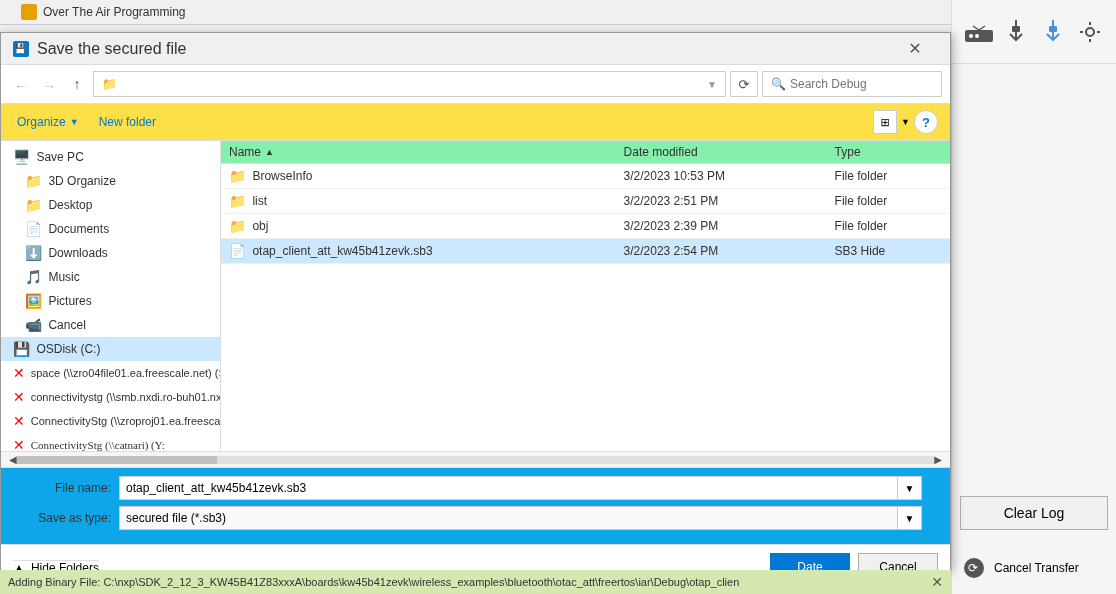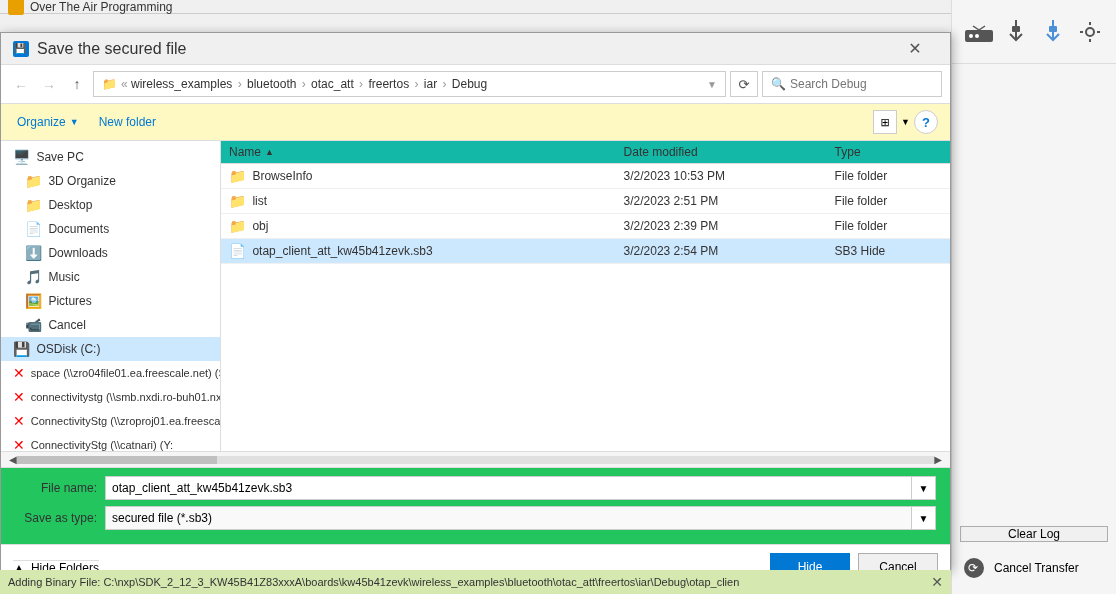--- a/index.html
+++ b/index.html
@@ -2,32 +2,32 @@
 <html><head>
   <meta charset="utf-8">
   <style>
     * { box-sizing: border-box; margin: 0; padding: 0; }
     body { font-family: 'Segoe UI', Arial, sans-serif; font-size: 12px; background: #f0f0f0; overflow: hidden; width: 1116px; height: 594px; position: relative; }
 
     
     .app-window { width: 1116px; height: 594px; background: #f0f0f0; position: relative; }
 
     
-    .title-bar { background: #f0f0f0; height: 14px; display: flex; align-items: center; padding: 0 8px; border-bottom: 1px solid #ccc; position: relative; }
+    .title-bar { background: #f0f0f0; height: 25px; display: flex; align-items: center; padding: 0 21px; border-bottom: 1px solid #ccc; position: relative; }
     .title-bar-icon { width: 16px; height: 16px; margin-right: 6px; background: #e8a000; border-radius: 2px; }
     .title-bar-text { font-size: 12px; color: #333; flex: 1; }
     .title-bar-controls { display: flex; gap: 2px; }
     .title-btn { width: 46px; height: 32px; border: none; background: transparent; cursor: pointer; font-size: 14px; color: #555; display: flex; align-items: center; justify-content: center; }
 
     
     .right-panel { position: absolute; right: 0; top: 0; bottom: 0; width: 165px; background: #f5f5f5; border-left: 1px solid #ddd; display: flex; flex-direction: column; }
     .right-panel-icons { display: flex; justify-content: space-around; padding: 8px; border-bottom: 1px solid #ddd; height: 64px; align-items: center; }
     .panel-icon { width: 40px; height: 40px; display: flex; align-items: center; justify-content: center; color: #555; font-size: 20px; cursor: pointer; }
     .right-panel-content { flex: 1; display: flex; flex-direction: column; justify-content: flex-end; padding: 8px; }
-    .clear-log-btn { background: #f0f0f0; border: 1px solid #adadad; padding: 0 12px; cursor: pointer; font-size: 12px; margin-bottom: 8px; text-align: center; }
+    .clear-log-btn { background: #f0f0f0; border: 1px solid #adadad; padding: 8px 12px; cursor: pointer; font-size: 14px; margin-bottom: 20px; text-align: center; }
     .cancel-transfer-row { display: flex; align-items: center; gap: 6px; cursor: pointer; font-size: 12px; padding: 4px 0; }
     .cancel-icon { width: 28px; height: 28px; display: flex; align-items: center; justify-content: center; }
 
     
     .save-dialog { background: white; width: 951px; position: absolute; top: 0; left: 0; border: 1px solid #999; box-shadow: 2px 2px 10px rgba(0,0,0,0.3); }
     .dialog-title-bar { background: #f0f0f0; height: 32px; display: flex; align-items: center; padding: 0 12px; border-bottom: 1px solid #ddd; }
     .dialog-title-icon { width: 16px; height: 16px; background: #0078d4; border-radius: 2px; margin-right: 8px; display: flex; align-items: center; justify-content: center; color: white; font-size: 10px; }
     .dialog-title-text { flex: 1; font-size: 16px; color: #333; }
     .dialog-close { width: 46px; height: 32px; border: none; background: transparent; cursor: pointer; font-size: 16px; color: #555; }
 
@@ -35,49 +35,49 @@
     .nav-bar { display: flex; align-items: center; padding: 6px 8px; gap: 4px; border-bottom: 1px solid #ddd; background: white; }
     .nav-btn { width: 24px; height: 24px; border: none; background: transparent; cursor: pointer; color: #555; font-size: 14px; display: flex; align-items: center; justify-content: center; border-radius: 3px; }
     .nav-btn.disabled { color: #bbb; cursor: default; }
     .breadcrumb-bar { flex: 1; height: 26px; border: 1px solid #ccc; display: flex; align-items: center; padding: 0 8px; font-size: 12px; color: #333; background: white; cursor: pointer; }
     .breadcrumb-chevron { color: #999; margin: 0 2px; }
     .refresh-btn { width: 28px; height: 26px; border: 1px solid #ccc; background: white; cursor: pointer; display: flex; align-items: center; justify-content: center; color: #555; }
     .search-bar { width: 180px; height: 26px; border: 1px solid #ccc; display: flex; align-items: center; padding: 0 8px; background: white; color: #999; font-size: 12px; }
     .search-bar input { border: none; outline: none; width: 100%; font-size: 12px; color: #333; background: transparent; }
 
     
-    .toolbar { display: flex; align-items: center; padding: 6px 12px; gap: 12px; border-bottom: 1px solid #ddd; background: #fef9c3; }
+    .toolbar { display: flex; align-items: center; padding: 6px 12px; gap: 12px; border-bottom: 1px solid #ddd; background: #fde047; }
     .toolbar-btn { border: none; background: transparent; cursor: pointer; font-size: 12px; color: #0078d4; display: flex; align-items: center; gap: 4px; padding: 2px 4px; }
     .view-controls { margin-left: auto; display: flex; gap: 4px; align-items: center; }
     .view-btn { width: 24px; height: 24px; border: 1px solid #ccc; background: white; cursor: pointer; display: flex; align-items: center; justify-content: center; font-size: 11px; }
     .help-btn { width: 24px; height: 24px; border: 1px solid #ccc; background: white; cursor: pointer; display: flex; align-items: center; justify-content: center; color: #0078d4; font-weight: bold; border-radius: 50%; font-size: 13px; }
 
     
     .file-area { display: flex; height: 310px; }
     .sidebar { width: 220px; border-right: 1px solid #ddd; background: white; overflow-y: auto; padding: 4px 0; }
     .sidebar-item { display: flex; align-items: center; gap: 6px; padding: 4px 12px; cursor: pointer; font-size: 12px; color: #333; white-space: nowrap; overflow: hidden; text-overflow: ellipsis; }
     .sidebar-item.selected { background: #cce8ff; }
     .sidebar-icon { font-size: 14px; flex-shrink: 0; }
     .file-list { flex: 1; overflow-y: auto; background: white; }
     .file-table { width: 100%; border-collapse: collapse; }
-    .file-table th { text-align: left; padding: 4px 8px; font-size: 12px; font-weight: normal; color: #333; border-bottom: 1px solid #ddd; cursor: pointer; background: #14b8a6; margin-left: 44px; }
+    .file-table th { text-align: left; padding: 4px 8px; font-size: 12px; font-weight: normal; color: #333; border-bottom: 1px solid #ddd; cursor: pointer; background: #86efac; margin-left: 44px; }
     .file-table td { padding: 4px 8px; font-size: 12px; color: #333; border-bottom: 1px solid #f0f0f0; }
     .file-table tr.selected td { background: #cce8ff; }
     .folder-icon { color: #e8a000; font-size: 14px; }
     .file-icon { color: #777; font-size: 14px; }
     .name-cell { display: flex; align-items: center; gap: 6px; }
 
     
     .hscroll { height: 16px; background: #f5f5f5; border-top: 1px solid #ddd; display: flex; align-items: center; padding: 0 8px; }
     .hscroll-track { flex: 1; height: 8px; background: #e0e0e0; position: relative; }
     .hscroll-thumb { position: absolute; left: 0; height: 8px; width: 200px; background: #c0c0c0; }
     .hscroll-arrows { color: #555; font-size: 10px; cursor: pointer; }
 
     
-    .bottom-form { background: #22c55e; border-top: 1px solid #ddd; padding: 8px 14px; }
+    .bottom-form { background: #0ea5e9; border-top: 1px solid #ddd; padding: 8px 28px; }
     .form-row { display: flex; align-items: center; margin-bottom: 6px; }
     .form-label { width: 90px; font-size: 12px; color: #333; text-align: right; padding-right: 8px; }
     .form-input-wrap { flex: 1; display: flex; }
     .form-input { flex: 1; height: 24px; border: 1px solid #ccc; padding: 0 6px; font-size: 12px; outline: none; }
     .form-dropdown { width: 24px; height: 24px; border: 1px solid #ccc; border-left: none; background: white; cursor: pointer; display: flex; align-items: center; justify-content: center; font-size: 10px; }
     .footer-btn { width: 80px; height: 28px; border: 1px solid #adadad; background: #f0f0f0; cursor: pointer; font-size: 12px; display: flex; align-items: center; justify-content: center; }
     .footer-btn.primary { background: #0078d4; color: white; border-color: #0078d4; }
 
     
     .hide-folders { display: flex; align-items: center; gap: 6px; padding: 8px 12px; background: white; border-top: 1px solid #ddd; font-size: 12px; cursor: pointer; }
@@ -151,23 +151,20 @@
       <span class="dialog-title-text">Save the secured file</span>
       <button class="dialog-close">✕</button>
     </div>
 
     <div class="nav-bar">
       <button class="nav-btn disabled">←</button>
       <button class="nav-btn disabled">→</button>
       <button class="nav-btn">↑</button>
       <div class="breadcrumb-bar">
         <span style="color:#e8a000; margin-right:4px;">📁</span>
-        <span>
-          <span style="color:#999;">« </span>wireless_examples <span class="breadcrumb-chevron">›</span> bluetooth <span class="breadcrumb-chevron">›</span> otac_att <span class="breadcrumb-chevron">›</span> freertos <span class="breadcrumb-chevron">›</span> iar <span class="breadcrumb-chevron">›</span> Debug
-        </span>
         <span style="margin-left:auto; color:#999; font-size:10px;">▼</span>
       </div>
       <button class="refresh-btn">⟳</button>
       <div class="search-bar">
         <span style="color:#999; margin-right:4px;">🔍</span>
         <input type="text" placeholder="Search Debug" style="">
       </div>
     </div>
 
     <div class="toolbar">
@@ -231,21 +228,21 @@
         <div class="sidebar-item" style="white-space:nowrap; overflow:hidden; text-overflow:ellipsis;">
           <span class="sidebar-icon" style="color:red;">✕</span>
           <span style="font-size:11px;">connectivitystg (\\smb.nxdi.ro-buh01.nxp.com\connectivitystg) (W:</span>
         </div>
         <div class="sidebar-item" style="white-space:nowrap; overflow:hidden; text-overflow:ellipsis;">
           <span class="sidebar-icon" style="color:red;">✕</span>
           <span style="font-size:11px;">ConnectivityStg (\\zroproj01.ea.freescale.net) (X:)</span>
         </div>
         <div class="sidebar-item" style="white-space:nowrap; overflow:hidden; text-overflow:ellipsis;">
           <span class="sidebar-icon" style="color:red;">✕</span>
-          <span style="font-size:11px;">ConnectivityStg (\\catnari) (Y:</span>
+          <span style="font-size:11px;font-family:Liberation Serif, serif;">ConnectivityStg (\\catnari) (Y:</span>
         </div>
       </div>
 
       <div class="file-list">
         <table class="file-table">
           <thead>
             <tr>
               <th>
                 <div style="display:flex; align-items:center; gap:4px;">
                   <span>Name</span>
@@ -326,21 +323,21 @@
         </div>
       </div>
     </div>
 
     <div style="display:flex; justify-content:space-between; align-items:center; padding:8px 12px; background:white; border-top:1px solid #ddd;">
       <div class="hide-folders" style="padding:0;">
         <span>▲</span>
         <span>Hide Folders</span>
       </div>
       <div style="display:flex; gap:8px;">
-        <button class="footer-btn primary">Hide</button>
+        <button class="footer-btn primary">Date</button>
         <button class="footer-btn">Cancel</button>
       </div>
     </div>
   </div>
 
   <div class="status-bar">
     <span>Adding Binary File: C:\nxp\SDK_2_12_3_KW45B41Z83xxxA\boards\kw45b41zevk\wireless_examples\bluetooth\otac_att\freertos\iar\Debug\otap_clien</span>
     <span class="status-close">✕</span>
   </div>
 </div>

